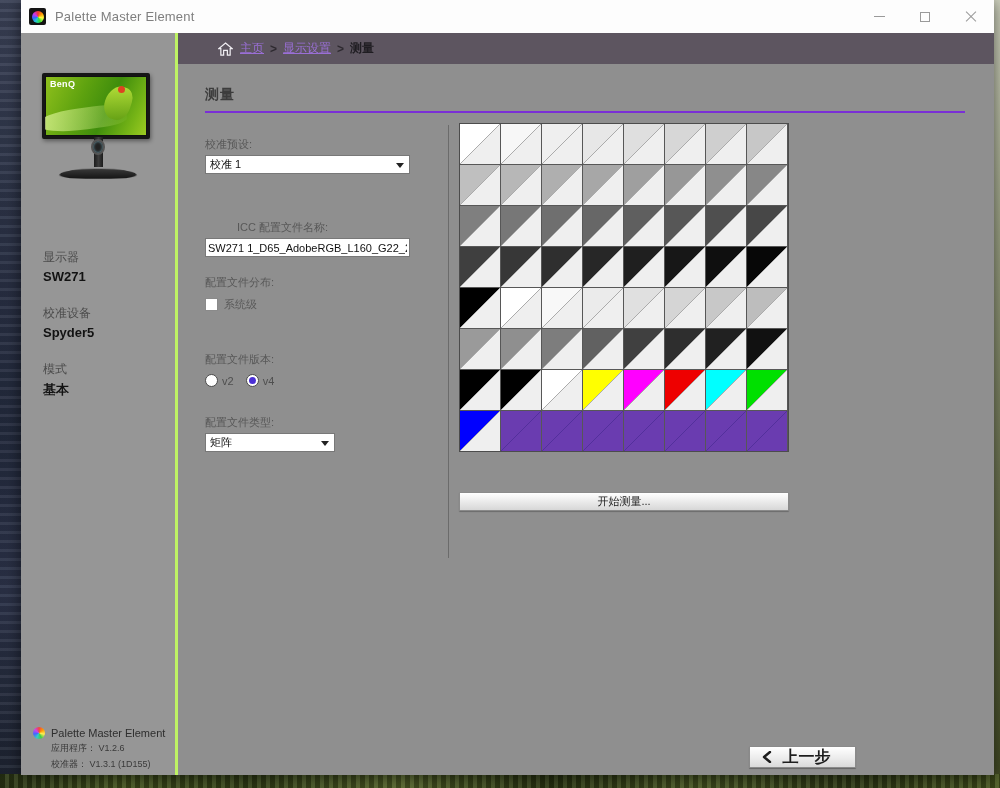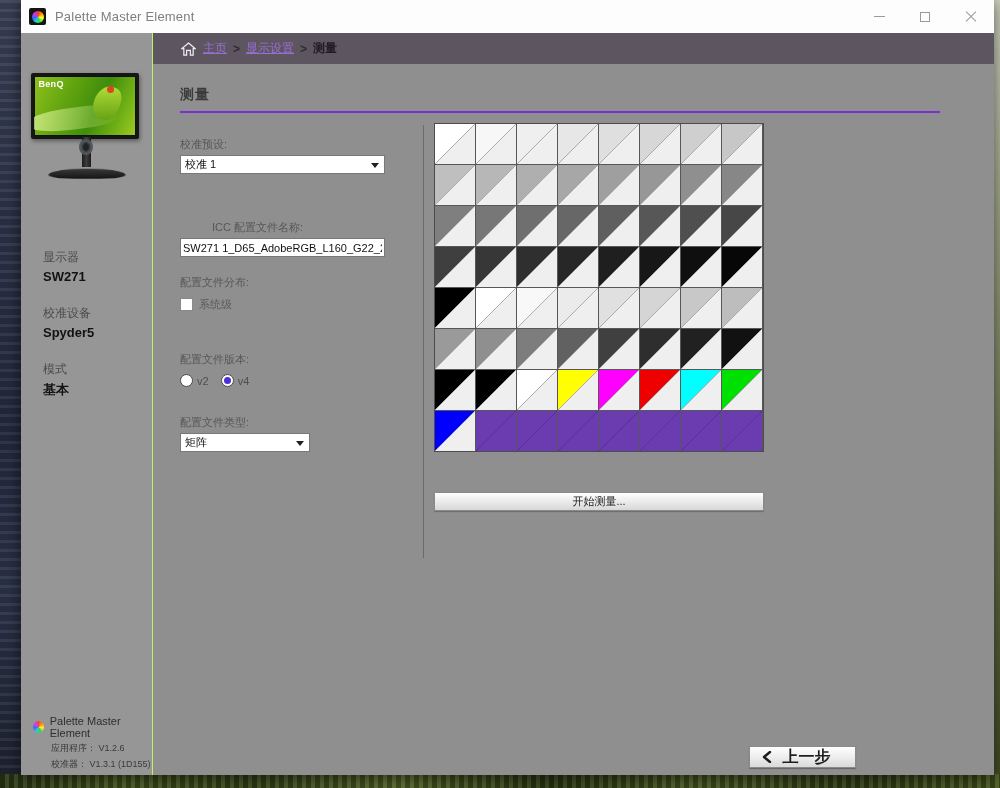--- a/index.html
+++ b/index.html
@@ -32,22 +32,22 @@
   .win-btn { width:46px; height:100%; display:flex; align-items:center; justify-content:center; cursor:default;}
   .glyph-min { width:11px; height:1px; background:#9a9a9a;}
   .glyph-max { width:10px; height:10px; border:1px solid #9a9a9a;}
   .glyph-close { position:relative; width:12px; height:12px;}
   .glyph-close::before,.glyph-close::after{content:"";position:absolute;left:-1px;top:5px;width:14px;height:1px;background:#9a9a9a;}
   .glyph-close::before{transform:rotate(45deg);} .glyph-close::after{transform:rotate(-45deg);}
 
   .win-body { flex:1; display:flex; min-height:0;}
 
   
-  .sidebar { width:132px; background:#969696; position:relative; flex:0 0 auto;
-    border-right:1px solid #bef264;}
+  .sidebar { width:157px; background:#969696; position:relative; flex:0 0 auto;
+    border-right:3px solid #bef264;}
   .monitor-wrap { margin:40px auto 0; width:112px; position:relative; height:142px;}
   .monitor-screen { width:108px; height:66px; background:#111; border:3px solid #161616; border-radius:2px;
     position:relative; overflow:hidden; box-shadow:1px 2px 4px rgba(0,0,0,.4);}
   .monitor-screen .img { position:absolute; inset:1px;
     background:linear-gradient(115deg,#8fc01c 0%,#5ea20f 35%,#3f8d0c 60%,#77b517 85%,#9ccb22 100%);}
   .monitor-screen .leaf { position:absolute; left:-8px; bottom:6px; width:90px; height:22px;
     background:linear-gradient(100deg,rgba(220,245,150,.8),rgba(120,180,40,.2)); border-radius:50% 40% 30% 60%; transform:rotate(-8deg);}
   .monitor-screen .frog { position:absolute; right:16px; top:10px; width:26px; height:34px;
     background:linear-gradient(160deg,#b8e23a,#5f9c12); border-radius:60% 40% 50% 50%; transform:rotate(18deg);}
   .monitor-screen .eye { position:absolute; right:22px; top:10px; width:7px; height:7px; background:#d42; border-radius:50%;}
@@ -63,21 +63,21 @@
   .side-value { font-size:13px; color:#121212; font-weight:bold;}
   .side-footer { position:absolute; left:12px; bottom:4px;}
   .footer-row { display:flex; align-items:center;}
   .footer-icon { width:12px; height:12px; border-radius:50%; margin-right:6px;
     background:conic-gradient(#e44,#f90,#fe5,#4c4,#3cc,#46f,#c4e,#e44);}
   .footer-name { font-size:11px; color:#2e2e2e;}
   .footer-line { font-size:9px; color:#3a3a3a; margin:3px 0 0 18px;}
 
   
   .main { flex:1; position:relative; display:flex; flex-direction:column; background:#8f8f8f; min-width:0;}
-  .breadcrumb { height:31px; background:#5d5560; display:flex; align-items:center; padding-left:28px; flex:0 0 auto;}
+  .breadcrumb { height:31px; background:#5d5560; display:flex; align-items:center; padding-left:40px; flex:0 0 auto;}
   .home-icon { width:15px; height:14px; margin-right:7px;}
   .crumb-link { font-size:12px; color:#9a6fd6; text-decoration:underline; cursor:pointer;}
   .crumb-sep { font-size:12px; color:#2e2a30; margin:0 6px; font-weight:bold;}
   .crumb-current { font-size:12px; color:#1f1d22; font-weight:bold;}
 
   .content { flex:1; position:relative; padding:22px 0 0 27px;}
   .page-title { font-size:14px; font-weight:bold; color:#3c3c3c; letter-spacing:1px;}
   .title-rule { height:2px; background:#7a2fd6; margin-top:7px; width:760px;}
 
   .cols { display:flex; margin-top:10px;}

